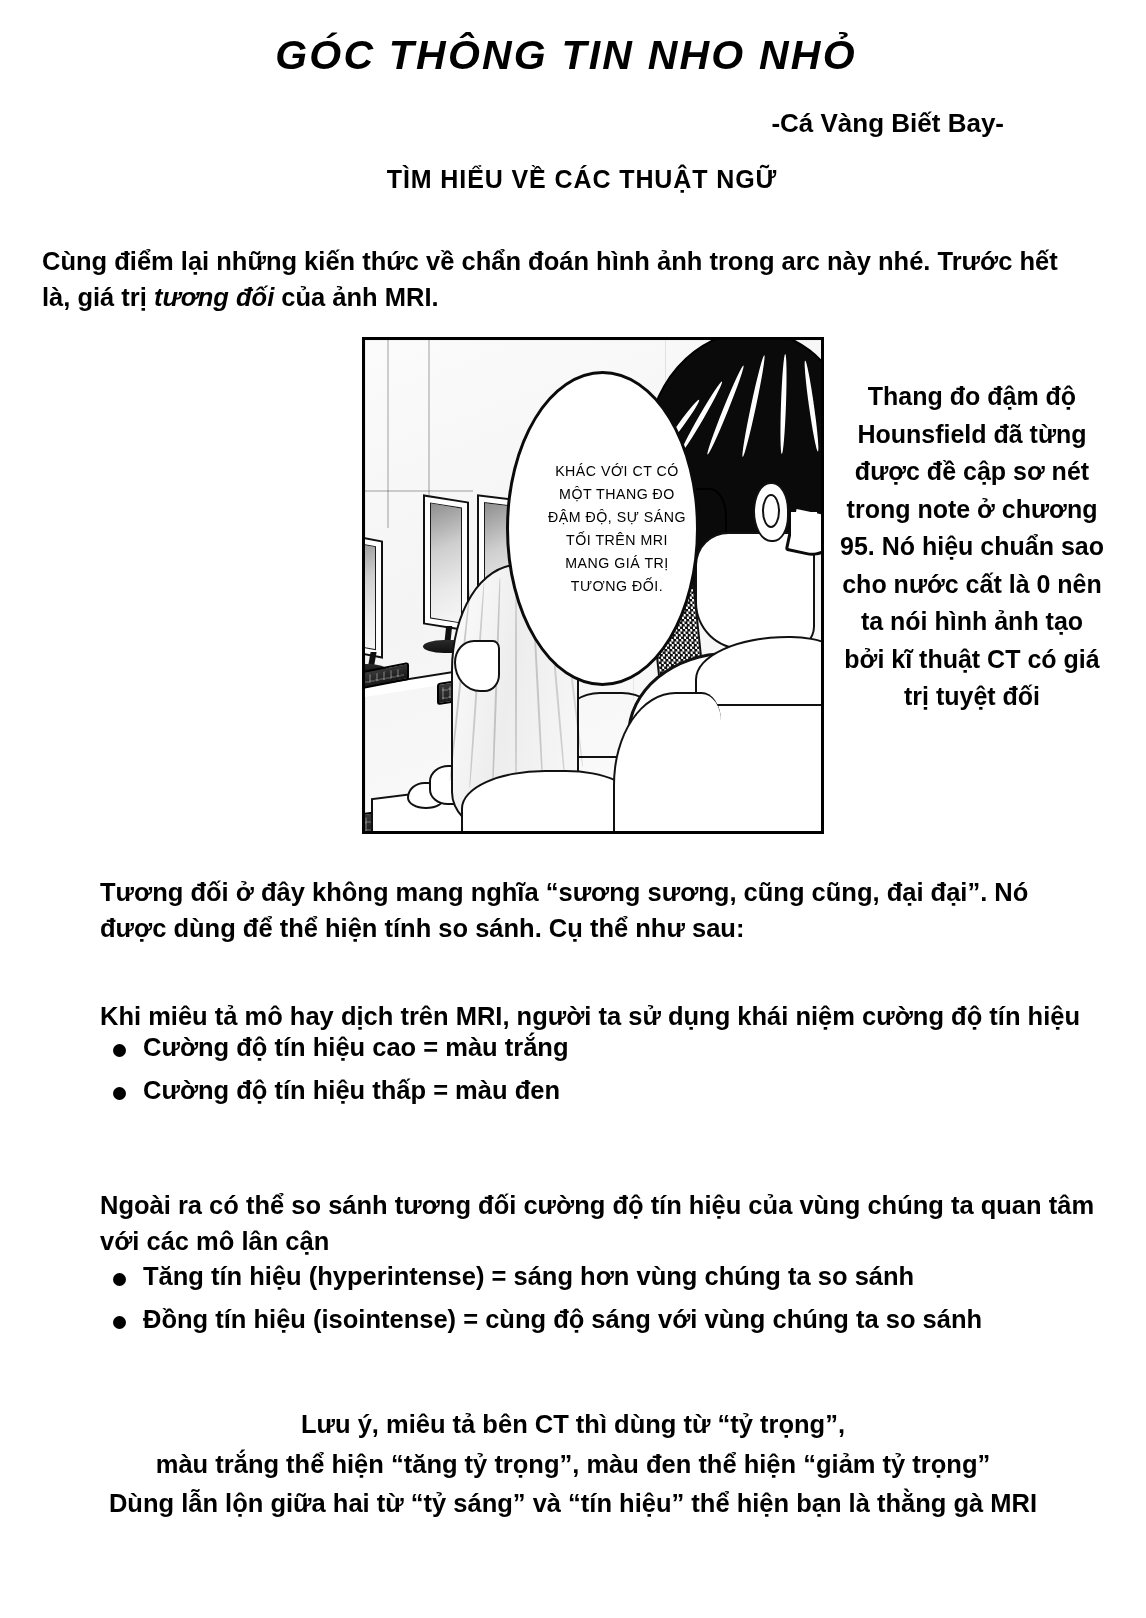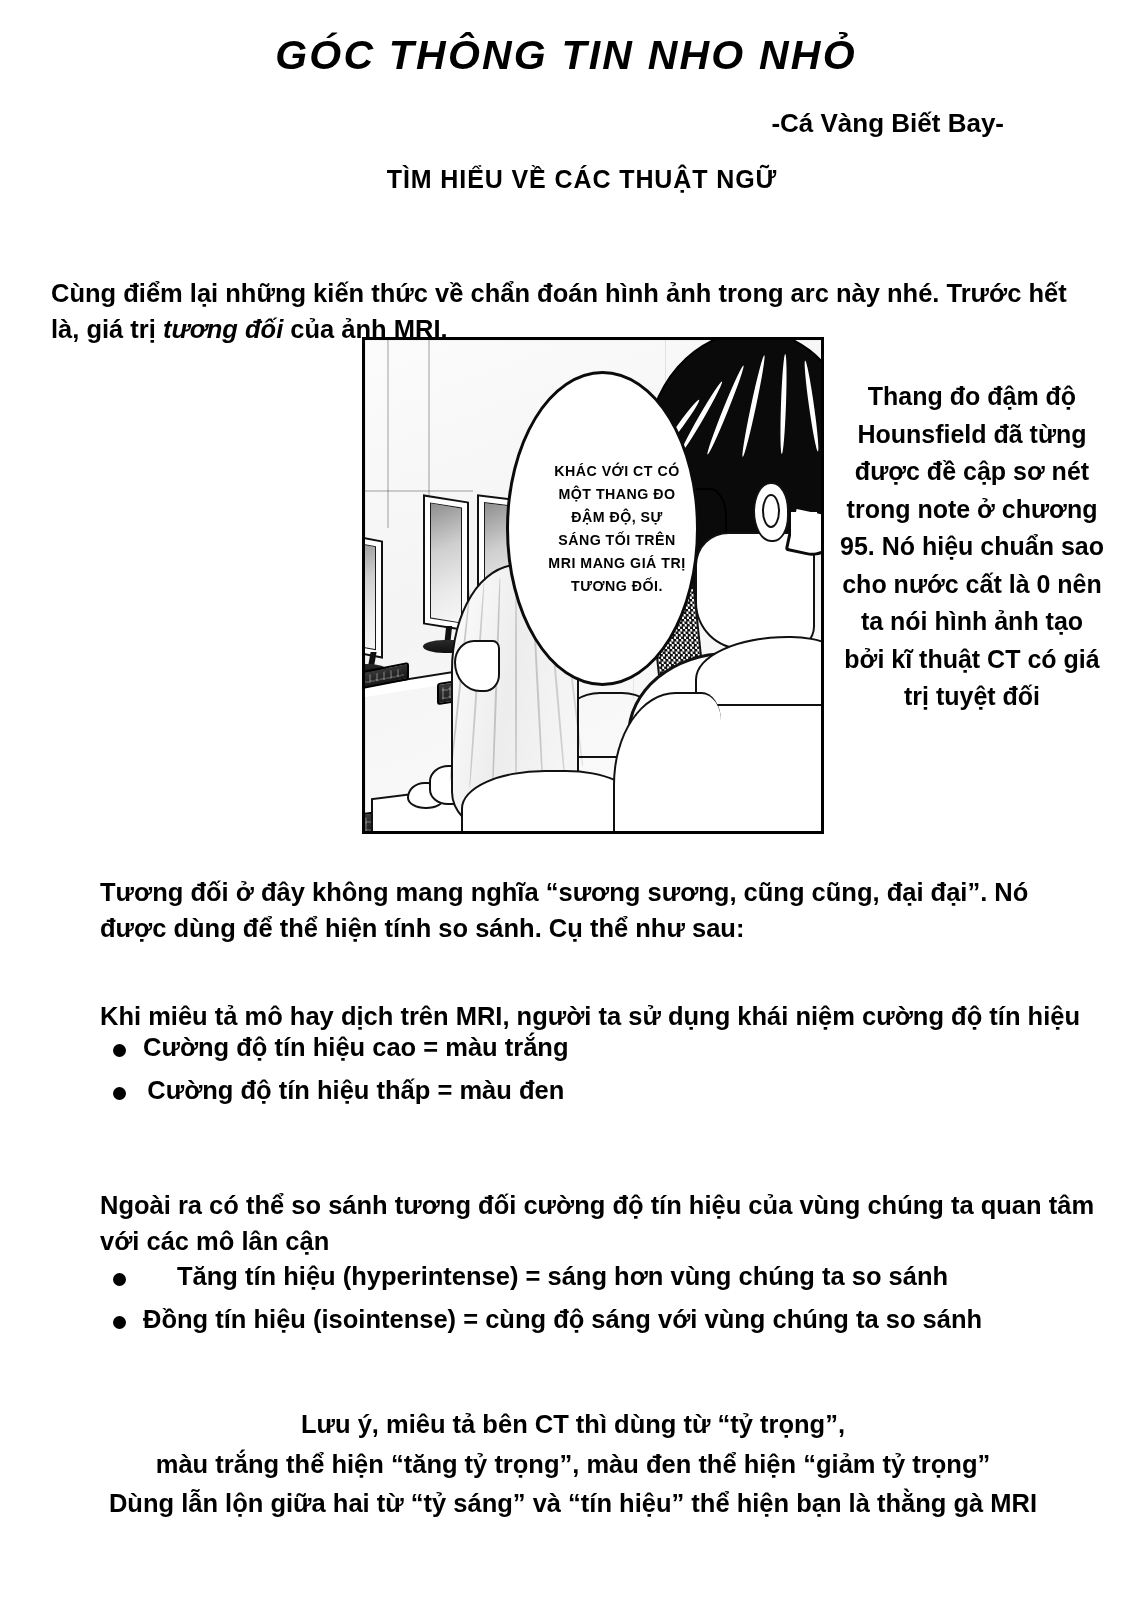--- a/index.html
+++ b/index.html
@@ -50,27 +50,26 @@
     box-sizing: border-box;
     font-size: 25px;
     font-weight: bold;
     letter-spacing: 0.9px;
     white-space: nowrap;
   }
 
   
   .intro {
     position: absolute;
-    left: 51px;
+    left: 42px;
     top: 243px;
     width: 1022px;
     font-size: 25.5px;
     font-weight: bold;
     line-height: 1.42;
-    margin-top: 32px;
   }
   .intro .ital { font-style: italic; }
 
   
   .figure-row {
     position: absolute;
     left: 0;
     top: 337px;
     width: 1146px;
     height: 500px;
@@ -255,21 +254,21 @@
     box-sizing: border-box;
     z-index: 40;
   }
   .bubble-text {
     position: absolute;
     left: 0; right: 0;
     top: 50%;
     transform: translateY(-50%);
     text-align: center;
     font-size: 14.2px;
-    font-weight: bold;
+    font-weight: normal;
     line-height: 1.62;
     letter-spacing: 0.5px;
     padding: 0 10px;
     box-sizing: border-box;
     margin-left: 29px;
   }
   .bubble-tail {
     position: absolute;
     right: -16px;
     top: 170px;
@@ -323,21 +322,20 @@
     font-size: 25.5px;
     line-height: 1.0;
   }
   #bullets-intensity { left: 108px; top: 1035px; }
   #bullets-compare   { left: 108px; top: 1264px; }
   .bullets li {
     position: relative;
     padding-left: 35px;
     margin-bottom: 17px;
     white-space: nowrap;
-    text-align: center;
   }
   .bullets li::before {
     content: "";
     position: absolute;
     left: 5px;
     top: 9px;
     width: 13px;
     height: 13px;
     background: #000;
     border-radius: 50%;

